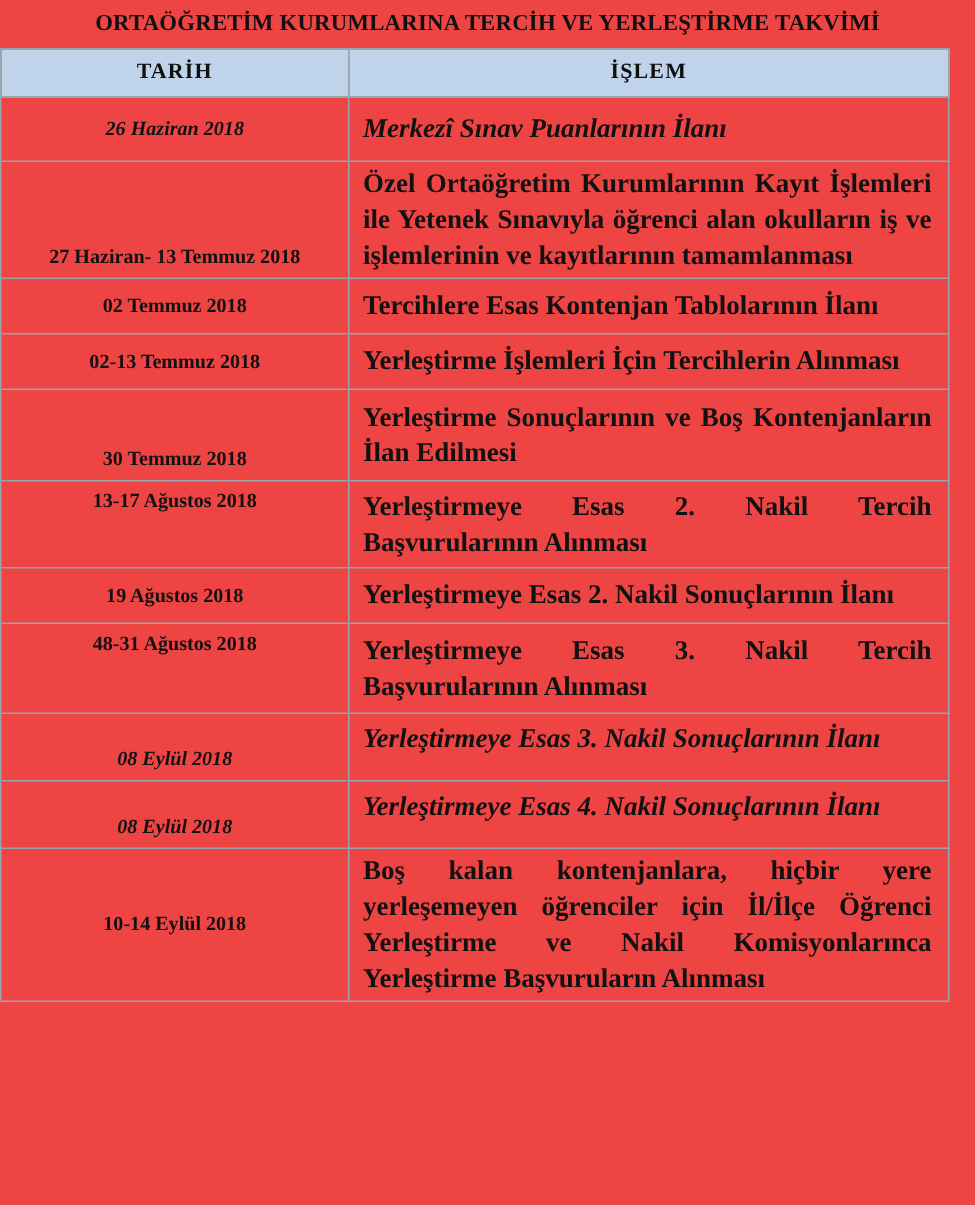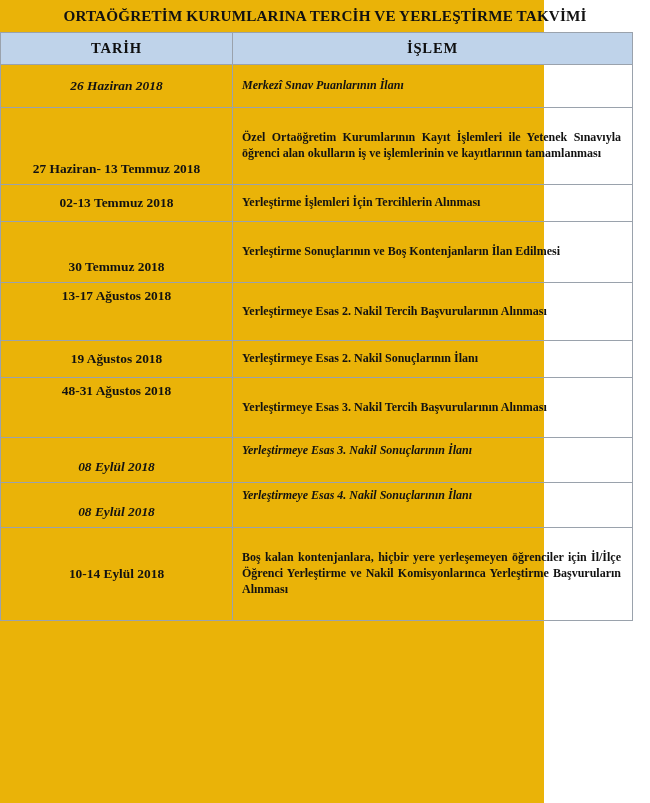--- a/index.html
+++ b/index.html
@@ -11,23 +11,23 @@
   body {
     width: 650px;
     height: 803px;
     font-family: "Liberation Serif", "DejaVu Serif", serif;
     color: #141414;
     overflow: hidden;
   }
 
   .page {
     position: relative;
-    width: 544px;
+    width: 650px;
     height: 803px;
-    background: #eab308;
+    background: #ef4444;
     box-sizing: border-box;
   }
 
   
   .doc-title {
     position: absolute;
     top: 7px;
     left: 0;
     width: 650px;
     text-align: center;
@@ -80,21 +80,21 @@
     font-size: 13.4px;
     color: #121212;
     padding: 2px 4px;
     line-height: 1.25;
   }
 
   td.act-cell {
     text-align: justify;
     text-align-last: left;
     font-weight: bold;
-    font-size: 12px;
+    font-size: 18px;
     color: #121212;
     padding: 3px 11px 3px 9px;
     line-height: 1.32;
   }
 
   td.act-cell.single {
     text-align: left;
     text-align-last: left;
   }
 
@@ -132,20 +132,24 @@
     <tbody id="table-body">
         <tr class="r-h36">
           <td class="date-cell va-mid">26 Haziran 2018</td>
           <td class="act-cell va-mid single">Merkezî Sınav Puanlarının İlanı</td>
         </tr>
         <tr class="r-h68">
           <td class="date-cell va-bottom">27 Haziran- 13 Temmuz 2018</td>
           <td class="act-cell va-mid">Özel Ortaöğretim Kurumlarının Kayıt İşlemleri ile Yetenek Sınavıyla öğrenci alan okulların iş ve işlemlerinin ve kayıtlarının tamamlanması</td>
         </tr>
         <tr class="r-h30">
+          <td class="date-cell va-mid">02 Temmuz 2018</td>
+          <td class="act-cell va-mid single">Tercihlere Esas Kontenjan Tablolarının İlanı</td>
+        </tr>
+        <tr class="r-h30">
           <td class="date-cell va-mid">02-13 Temmuz 2018</td>
           <td class="act-cell va-mid single">Yerleştirme İşlemleri İçin Tercihlerin Alınması</td>
         </tr>
         <tr class="r-h52">
           <td class="date-cell va-bottom">30 Temmuz 2018</td>
           <td class="act-cell va-mid">Yerleştirme Sonuçlarının ve Boş Kontenjanların İlan Edilmesi</td>
         </tr>
         <tr class="r-h50">
           <td class="date-cell va-top">13-17 Ağustos 2018</td>
           <td class="act-cell va-mid">Yerleştirmeye Esas 2. Nakil Tercih Başvurularının Alınması</td>

